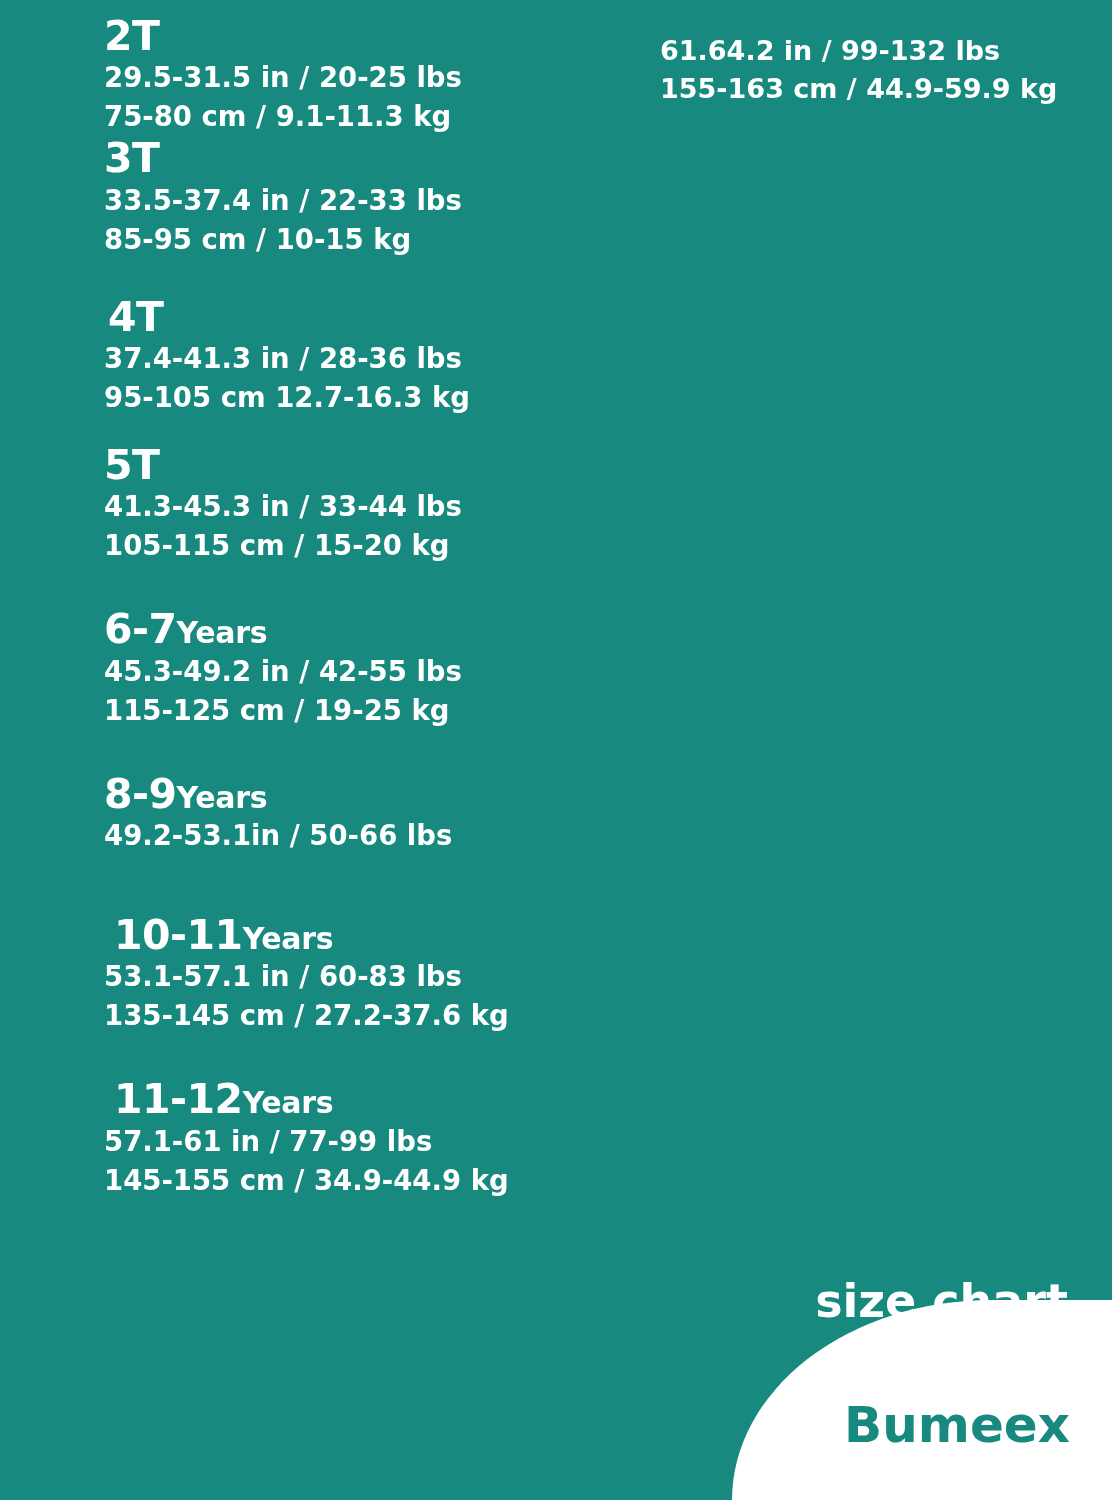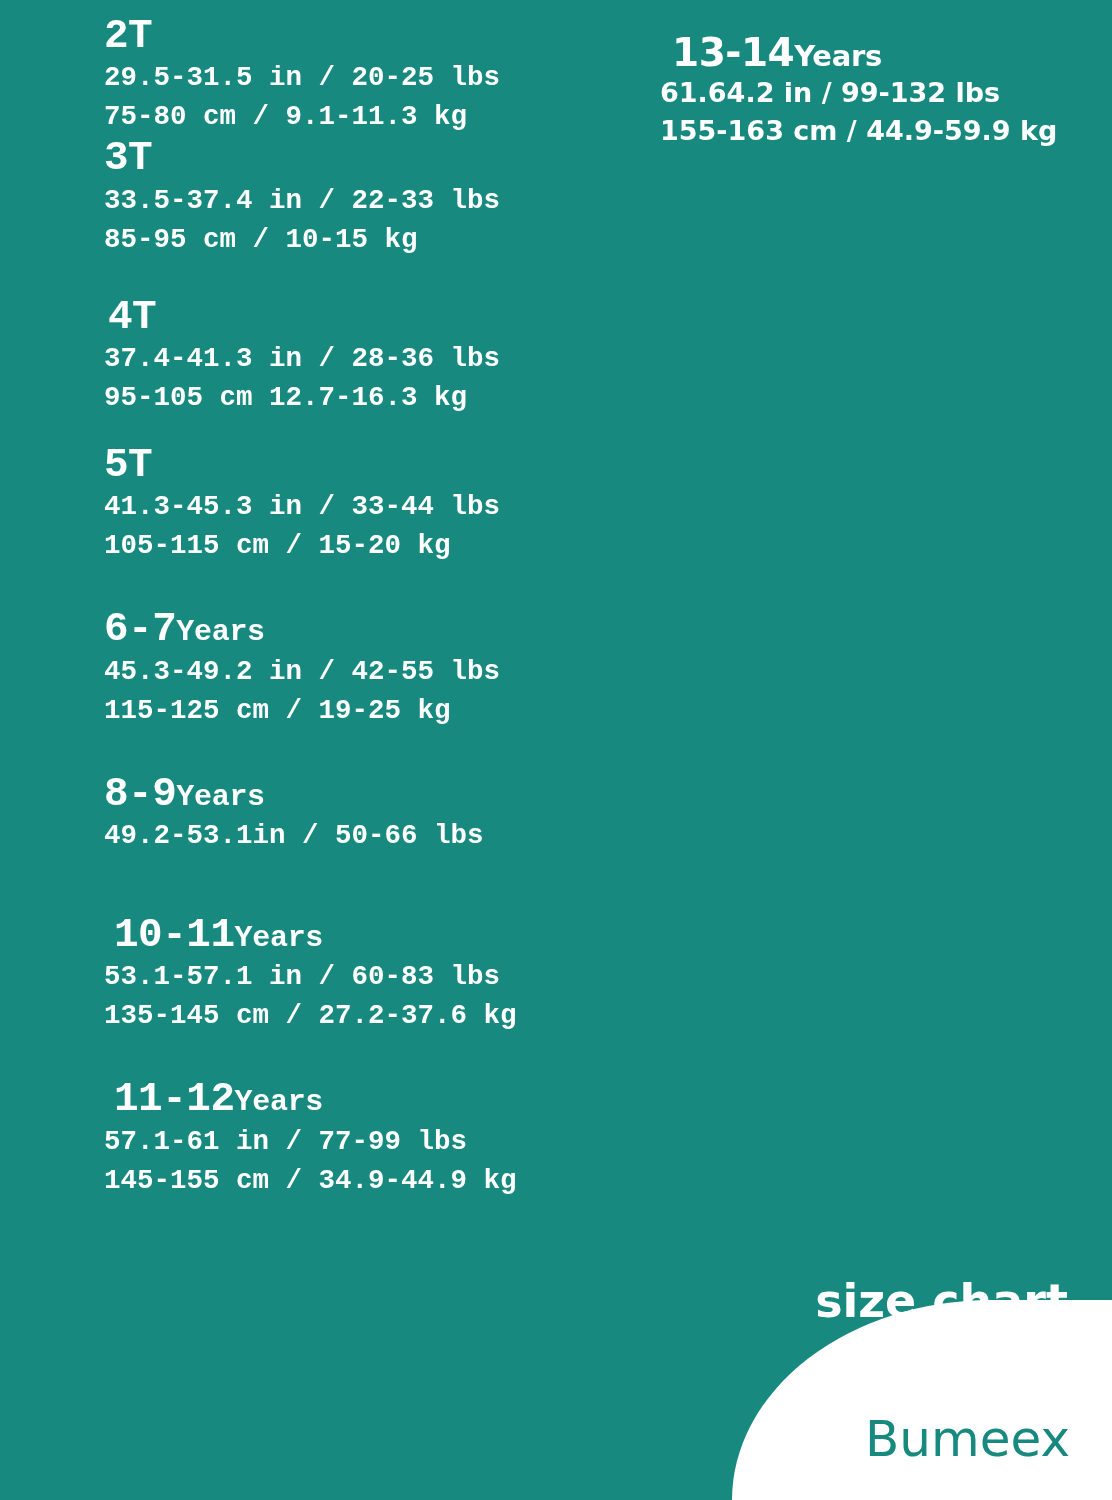--- a/index.html
+++ b/index.html
@@ -20,21 +20,20 @@
     background: #17897e;
     box-sizing: border-box;
     overflow: hidden;
   }
   
   .col-left {
     position: absolute;
     left: 104px;
     top: 14px;
     width: 620px;
-    font-family: Liberation Mono, monospace;
   }
   .col-right {
     position: absolute;
     left: 660px;
     top: 32px;
     width: 430px;
   }
   .entry {
     color: #ffffff;
   }
@@ -97,23 +96,23 @@
     right: -40px;
     bottom: -60px;
     width: 420px;
     height: 260px;
     background: #ffffff;
     border-top-left-radius: 260px 200px;
   }
   #brand {
     position: absolute;
     right: 42px;
-    bottom: 32px;
+    bottom: 46px;
     font-size: 50px;
-    font-weight: normal;
+    font-weight: bold;
     color: #17897e;
     letter-spacing: 0px;
     white-space: nowrap;
   }
 </style>
 </head>
 <body>
 
 <div id="card">
 
@@ -179,23 +178,20 @@
         <span class="num">11-12</span><span class="unit">Years</span>
       </div>
       <div class="line">57.1-61 in /  77-99 lbs</div>
       <div class="line">145-155 cm / 34.9-44.9 kg</div>
     </div>
 
   </div>
 
   <div class="col-right">
     <div class="entry e-1314">
-      <div class="size">
-        <span class="num">13-14</span><span class="unit">Years</span>
-      </div>
       <div class="line">61.64.2 in /  99-132 lbs</div>
       <div class="line">155-163 cm / 44.9-59.9 kg</div>
     </div>
   </div>
 
   <div id="size-chart-label">size chart</div>
 
   <div id="swoosh"></div>
   <div id="brand">Bumeex</div>
 

